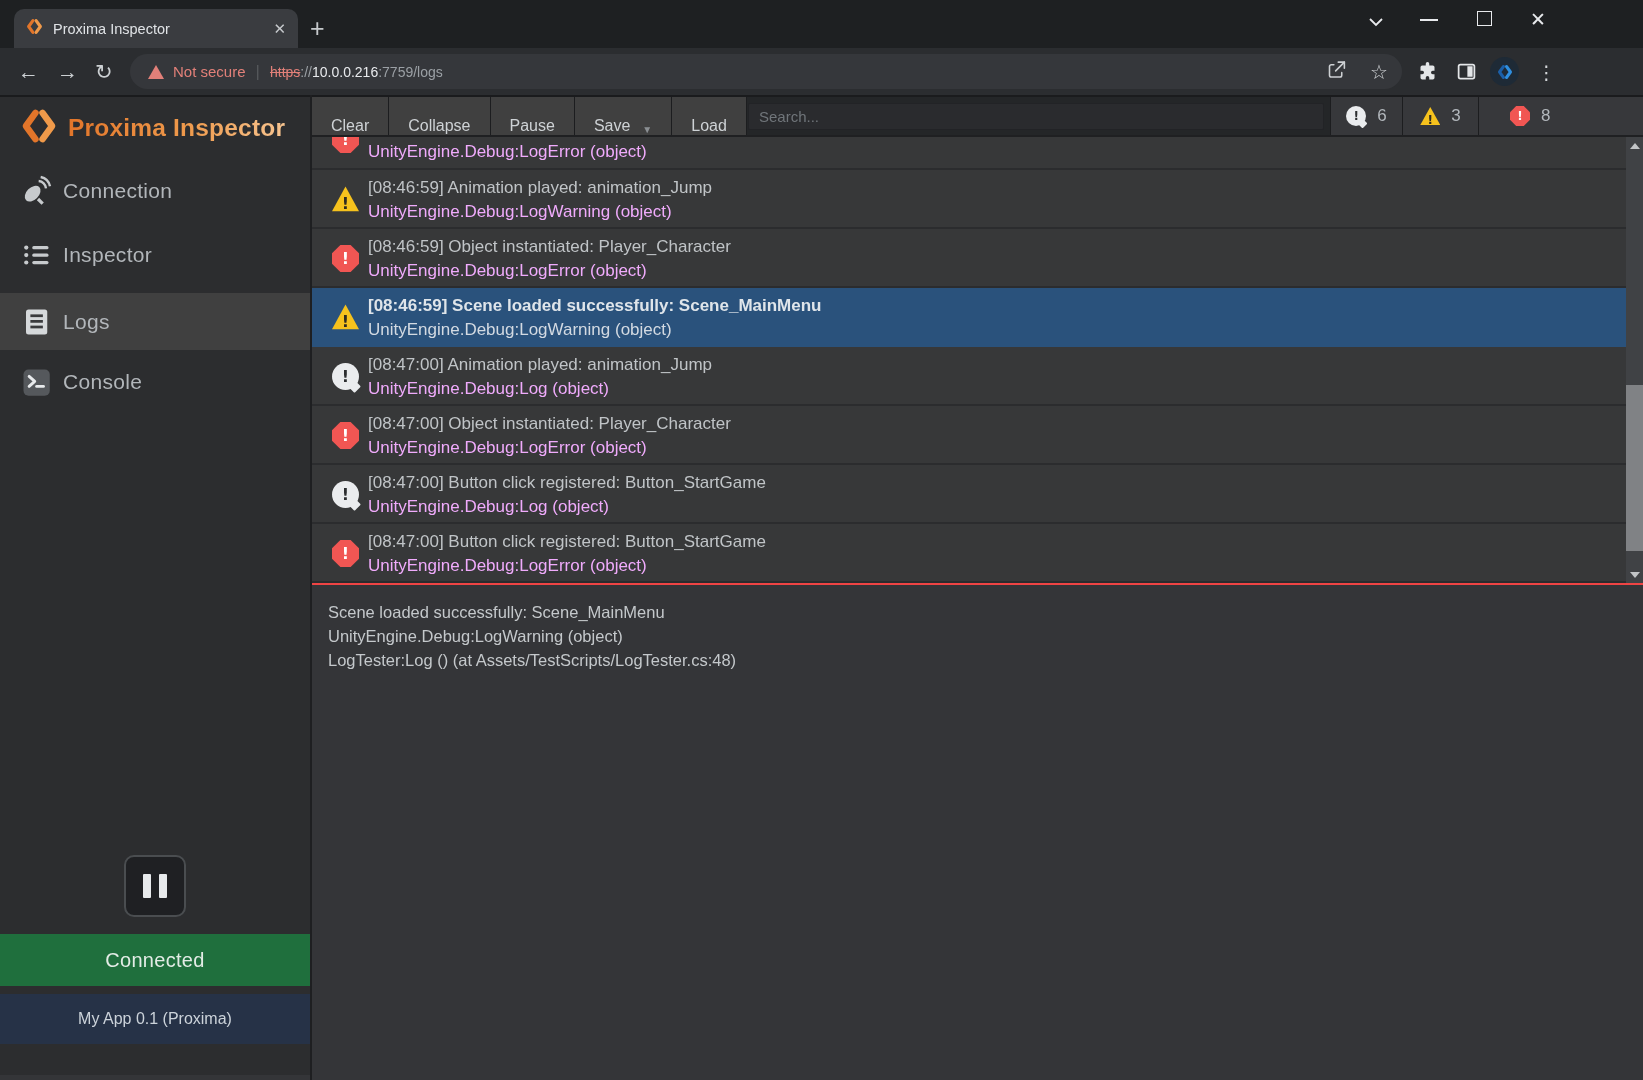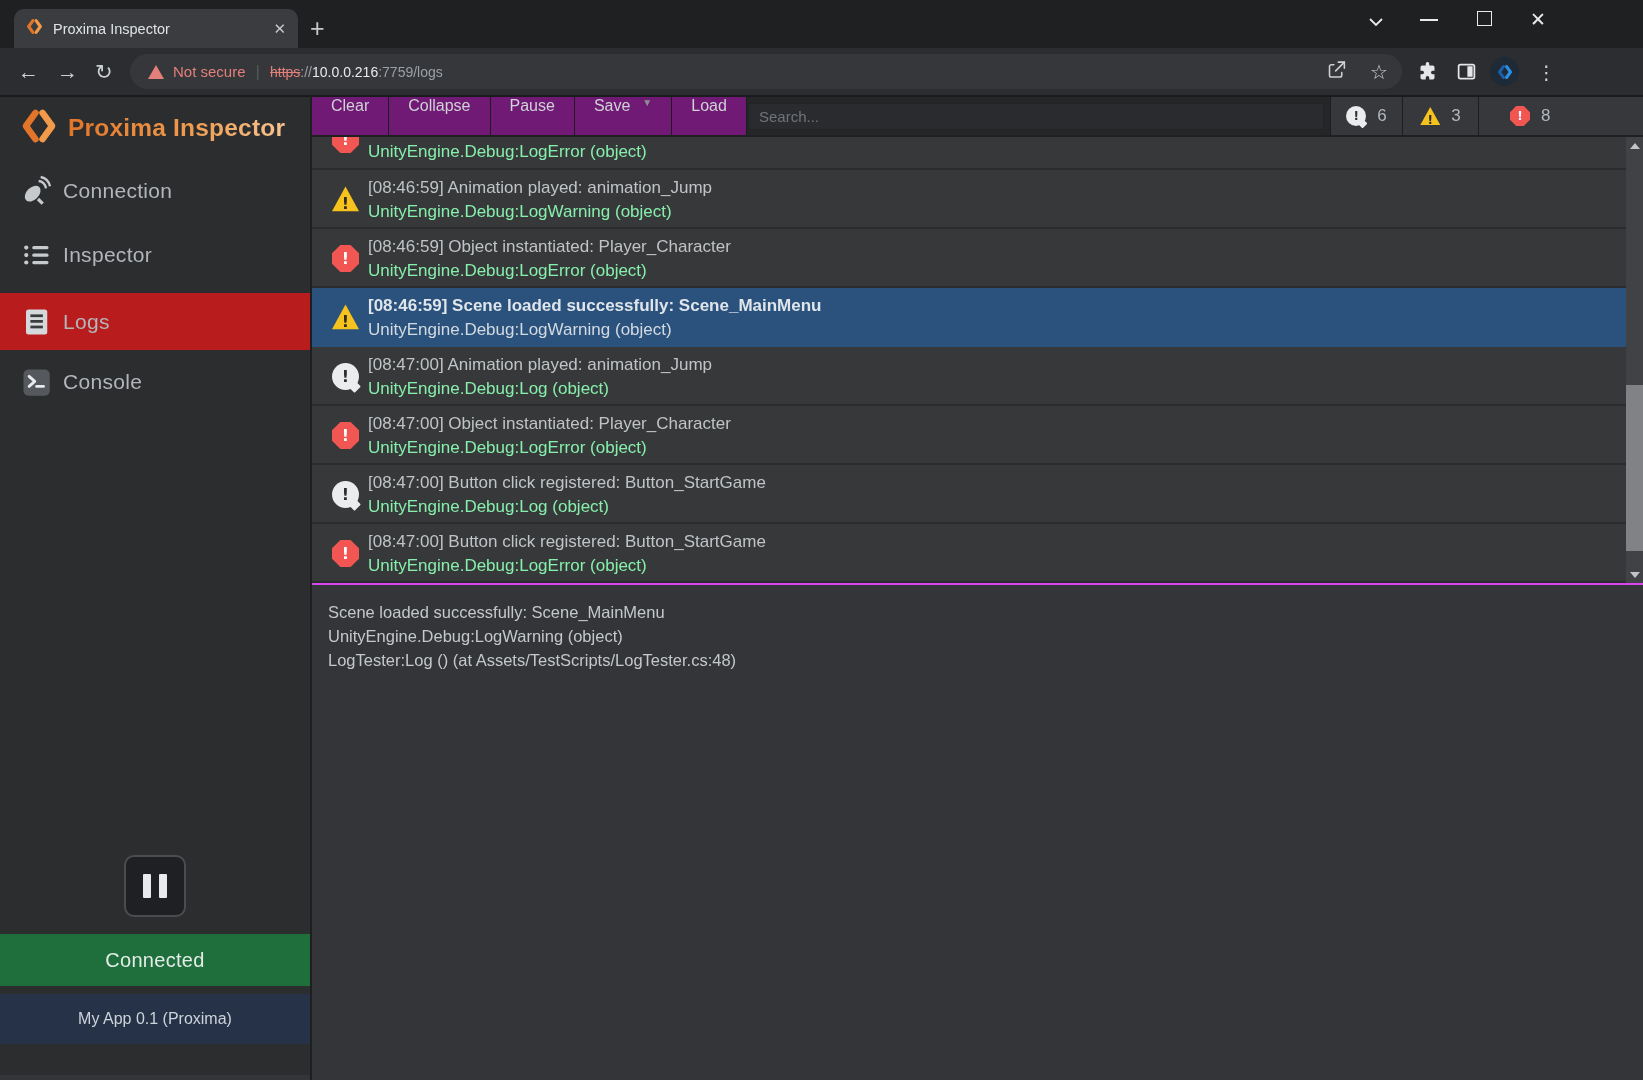--- a/index.html
+++ b/index.html
@@ -50,40 +50,40 @@
   .sidebar{position:absolute;left:0;top:95px;width:310px;bottom:0;background:#2c2d2f;
     border-top:2px solid #1a1b1d;}
   .vdivider{position:absolute;left:310px;top:95px;bottom:0;width:2px;background:#1e1f21;}
   .brand{position:absolute;left:20px;top:10px;display:flex;align-items:center;gap:10px;}
   .brand-text{font-size:24.5px;font-weight:bold;letter-spacing:.2px;
     background:linear-gradient(90deg,#e2752a 0%,#ef9a4c 55%,#f7c490 100%);
     -webkit-background-clip:text;background-clip:text;color:transparent;}
   .nav-item{position:absolute;left:0;width:100%;height:48px;display:flex;align-items:center;cursor:default;}
   .nav-item .nav-icon{position:absolute;left:20px;width:32px;display:flex;justify-content:center;}
   .nav-item .nav-label{position:absolute;left:63px;font-size:21px;color:#b2b6ba;letter-spacing:.3px;}
-  .nav-item.active{height:57px;background:#b91c1c;}
+  .nav-item.active{height:57px;background:#404040;}
   .pause-btn{position:absolute;left:124px;top:758px;width:62px;height:62px;background:#1f2023;
     border:2px solid #4a4d50;border-radius:10px;display:flex;align-items:center;justify-content:center;gap:8px;}
   .pause-btn i{display:block;width:8px;height:24px;background:#e8eaec;border-radius:1px;}
   .conn-bar{position:absolute;left:0;top:837px;width:100%;height:52px;background:#1f6f3d;
     display:flex;align-items:center;justify-content:center;font-size:20px;color:#e3ece6;letter-spacing:.3px;}
   .app-bar{position:absolute;left:0;top:897px;width:100%;height:50px;background:#263247;
     display:flex;align-items:center;justify-content:center;font-size:16px;color:#ccd3da;}
   .side-footer{position:absolute;left:0;top:947px;width:100%;height:31px;background:#1d1e1f;display:flex;}
   .side-footer .flink{flex:1;display:flex;align-items:center;justify-content:center;
     font-size:15.5px;color:#d2d5d8;border-left:1px solid #3f4042;}
   .side-footer .flink:first-child{border-left:none;}
   .bottom-strip{position:absolute;left:0;top:978px;width:100%;height:7px;background:#343538;}
 
   
   .main{position:absolute;left:312px;top:95px;right:0;bottom:0;background:#343538;border-top:2px solid #1a1b1d;}
   .log-toolbar{position:absolute;top:0;left:0;right:0;height:40px;background:#242628;
     border-bottom:2px solid #1f2022;display:flex;align-items:stretch;}
-  .tb-btn{padding:0 19px;font-size:16px;color:#ced2d5;background:#701a75;
-    border-right:1px solid #1c1d1f;display:flex;align-items:flex-start;gap:12px;}
+  .tb-btn{padding:0 19px;font-size:16px;color:#ced2d5;background:#404040;
+    border-right:1px solid #1c1d1f;display:flex;align-items:flex-end;gap:12px;}
   .tb-caret{font-size:10px;color:#8b8f93;}
   .search{margin-left:auto;align-self:center;width:576px;height:27px;margin-right:6px;
     background:#2a2b2e;border:1px solid #222326;border-radius:2px;color:#cfd3d6;
     font-size:15px;padding:0 10px;outline:none;font-family:inherit;}
   .search::placeholder{color:#70757a;}
   .filter{display:flex;align-items:center;justify-content:center;gap:11px;background:#37383b;
     border-left:1px solid #1c1d1f;color:#b2b7bc;font-size:17px;}
   .filter-info{width:72px;}
   .filter-warning{width:76px;}
   .filter-error{width:165px;justify-content:flex-start;padding-left:31px;}
@@ -101,37 +101,37 @@
     background:#eaecee;transform:rotate(45deg);border-radius:1px;}
   .sev--sm{width:20px;height:20px;}
   .sev--sm::before{font-size:12px;}
   .sev--sm.sev-warning{height:19px;}
   .sev--sm.sev-info::after{width:7px;height:7px;}
 
   .log-list{position:absolute;top:40px;left:0;right:0;height:446px;overflow:hidden;}
   .row{position:relative;height:59px;background:#373839;border-bottom:2px solid #2b2c2e;}
   .row .sev{position:absolute;left:20px;top:16px;}
   .row .msg{position:absolute;left:56px;top:8px;font-size:17px;color:#c0c4c7;white-space:nowrap;}
-  .row .trace{position:absolute;left:56px;top:32px;font-size:17px;color:#86efac;white-space:nowrap;}
+  .row .trace{position:absolute;left:56px;top:32px;font-size:17px;color:#f0abfc;white-space:nowrap;}
   .row.clipped{height:33px;}
   .row.clipped .sev{top:-11px;}
   .row.clipped .trace{top:5px;}
   .row.selected{background:#2a527c;border-bottom-color:#2a527c;}
   .row.selected .msg{color:#dfe5ea;font-weight:bold;}
   .row.selected .trace{color:#d3dae2;}
 
   .scrollbar{position:absolute;top:40px;right:0;width:17px;height:446px;background:#404245;}
   .sb-arrow{position:absolute;left:0;width:17px;height:17px;display:flex;align-items:center;justify-content:center;}
   .sb-arrow i{display:block;width:0;height:0;border-left:5px solid transparent;border-right:5px solid transparent;}
   .sb-up{top:0;}  .sb-up i{border-bottom:6px solid #c2c4c6;}
   .sb-down{bottom:0;}  .sb-down i{border-top:6px solid #c2c4c6;}
   .sb-thumb{position:absolute;left:0;width:17px;top:248px;height:166px;background:#808285;}
 
   .detail{position:absolute;top:486px;left:0;right:0;bottom:0;background:#343538;
-    border-top:2px solid #d946ef;padding:15px 0 0 16px;}
+    border-top:2px solid #ef4444;padding:15px 0 0 16px;}
   .detail-line{font-size:16.5px;line-height:24px;color:#c4c8cb;white-space:nowrap;}
 </style>
 </head>
 <body>
 
 <div class="screen">
 
   <div class="tabstrip">
     <div class="tab">
       <span>

